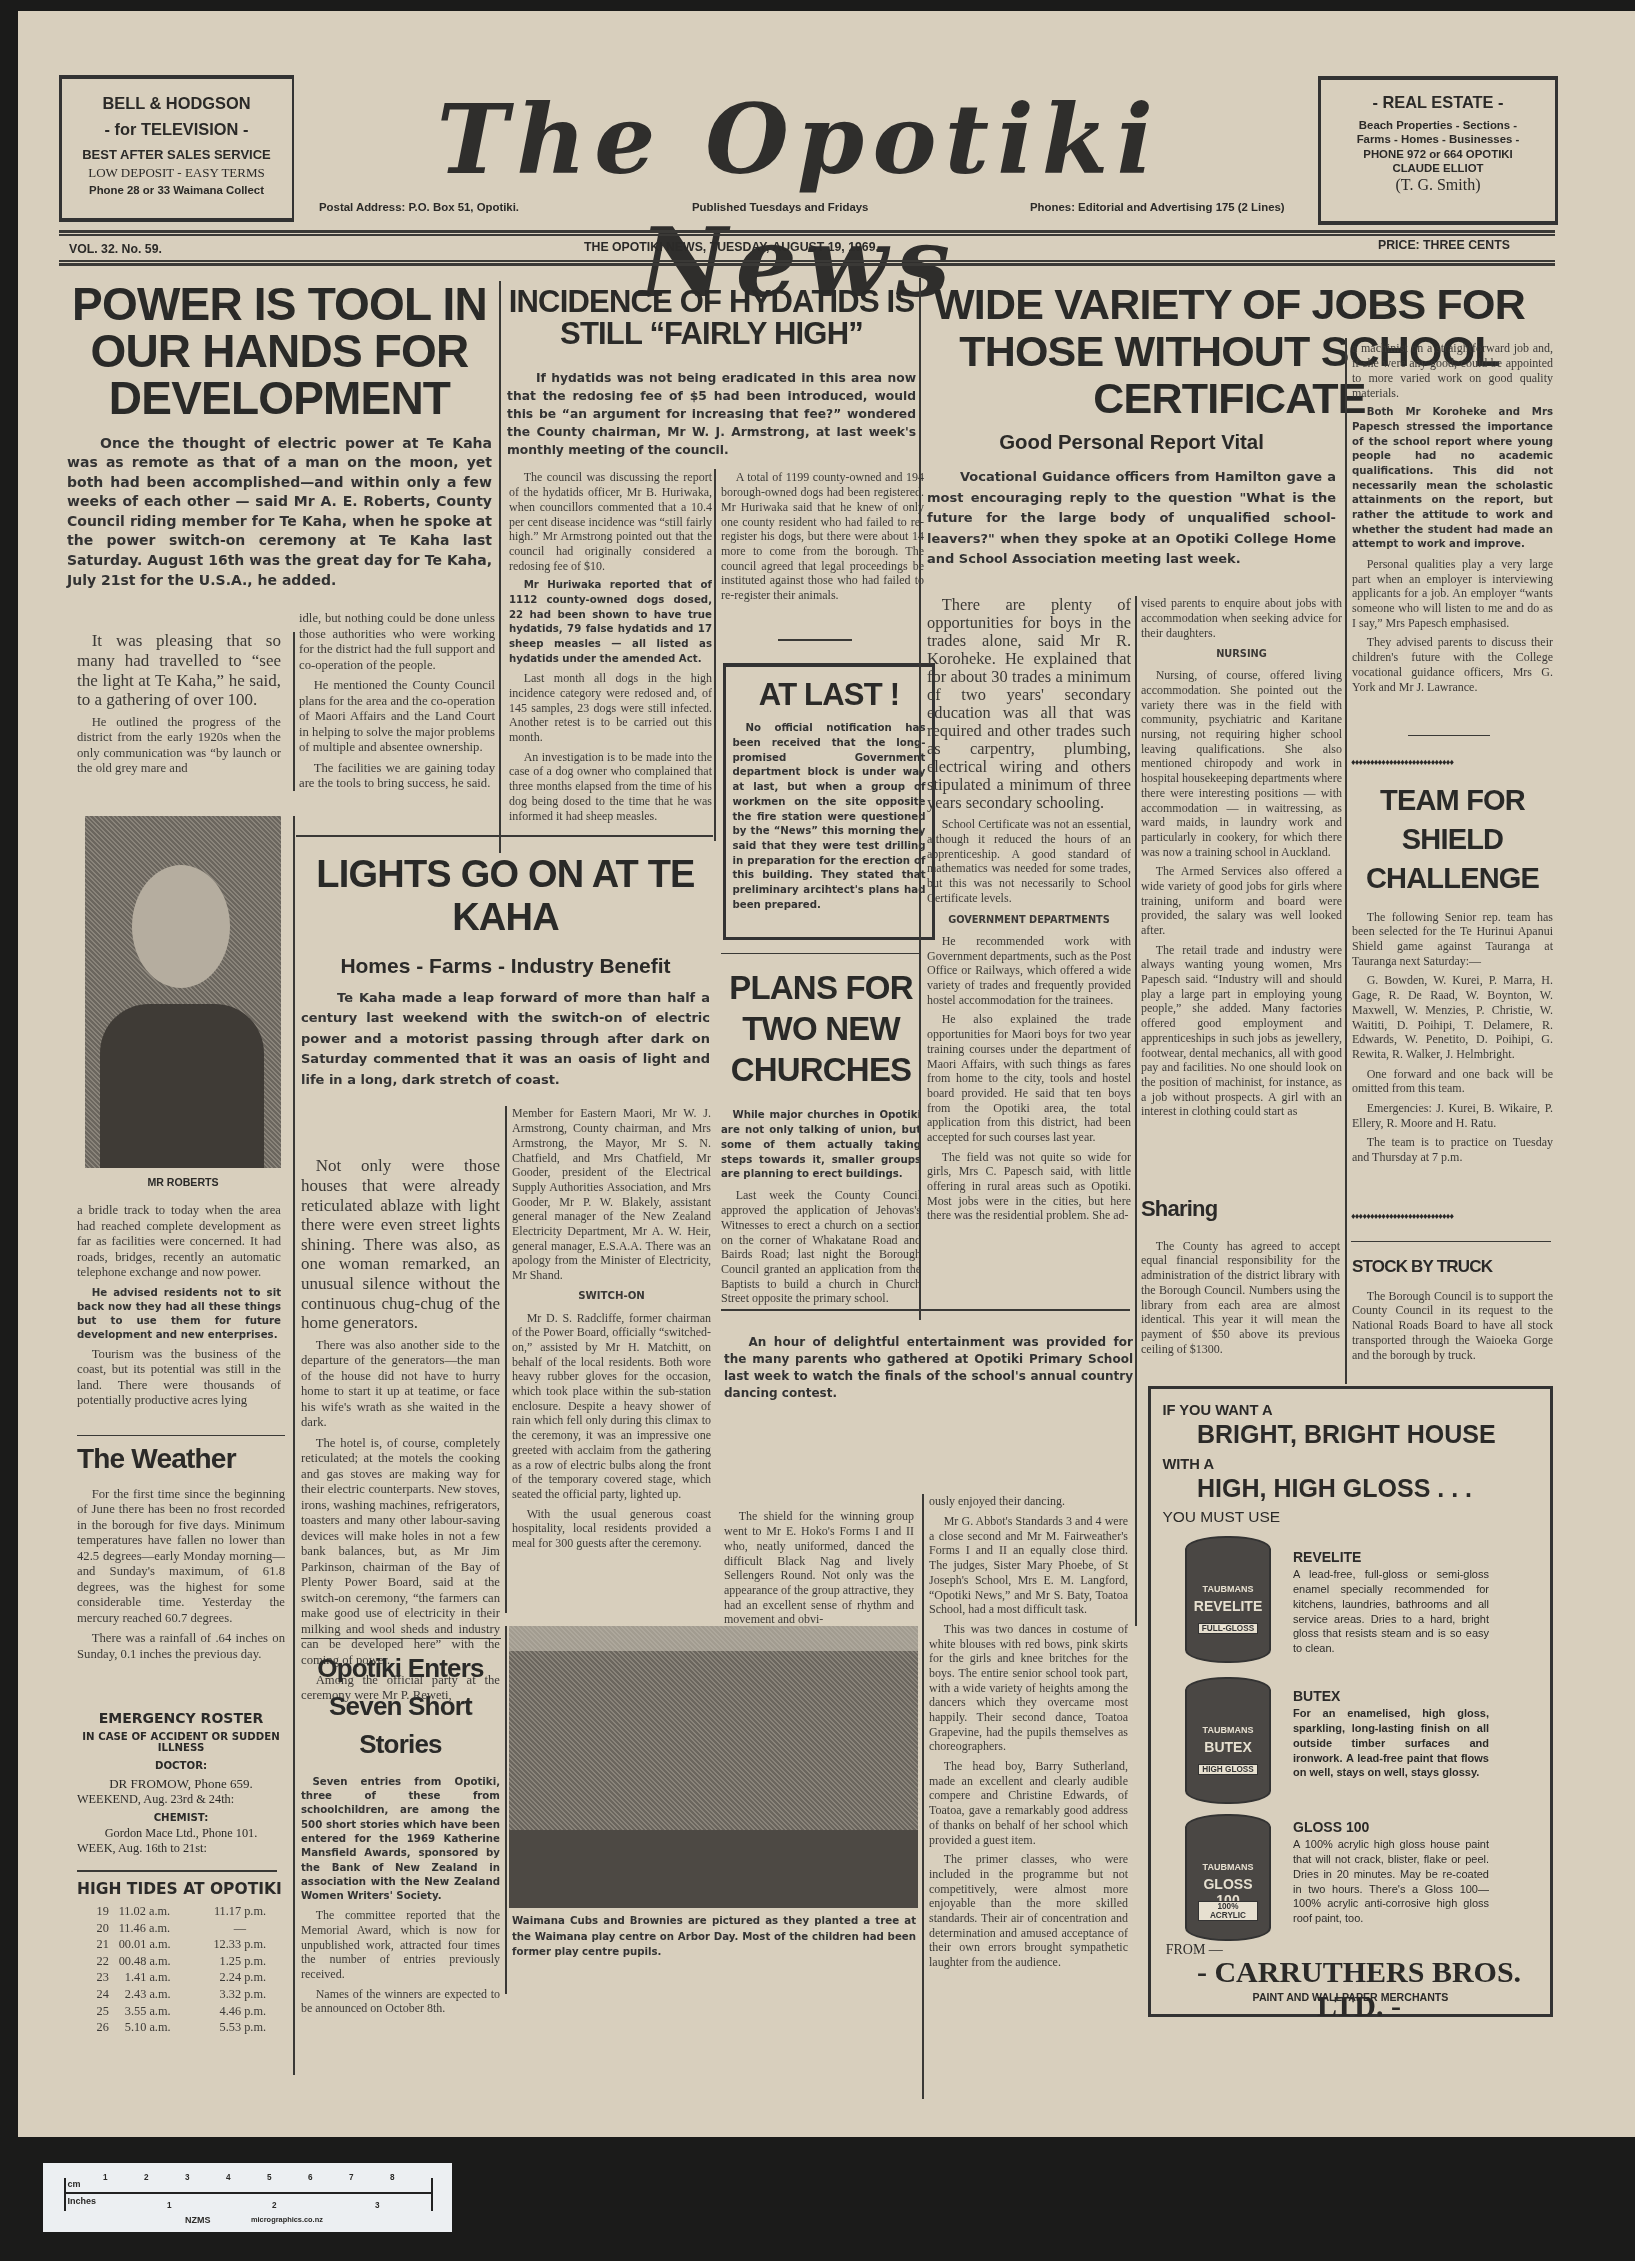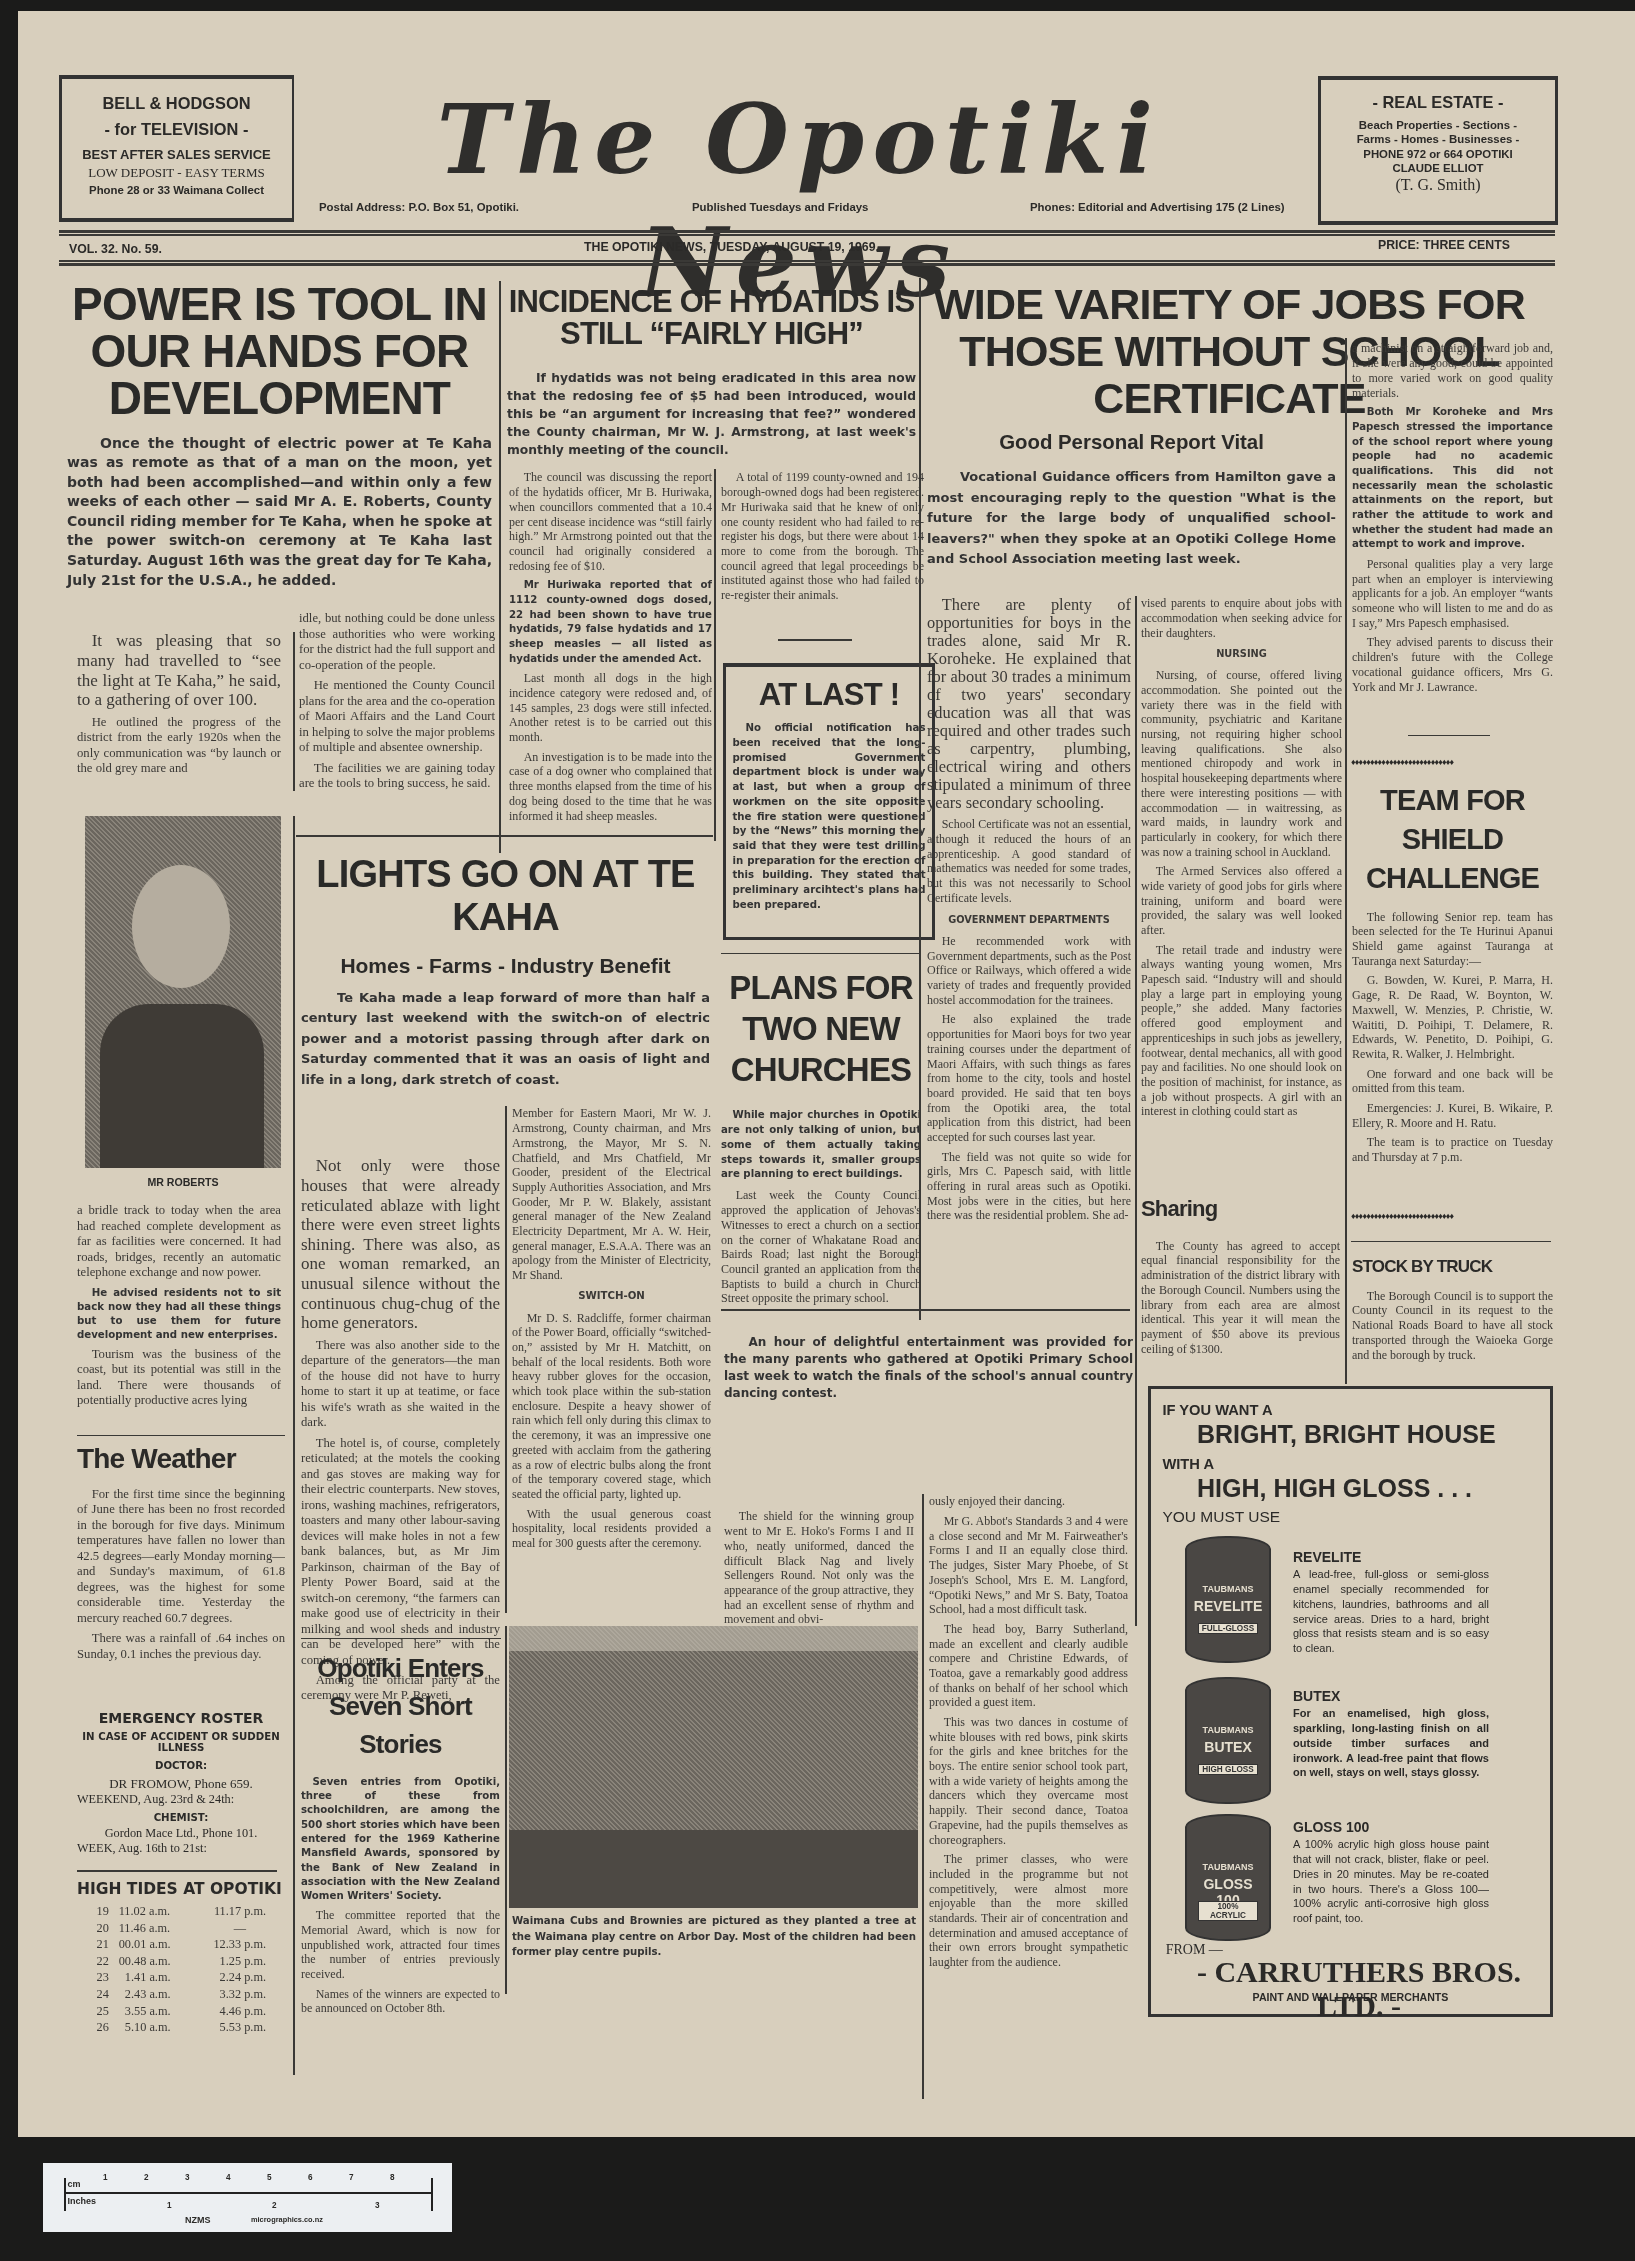--- a/index.html
+++ b/index.html
@@ -293,22 +293,22 @@
   <div class="abs" style="left:706px;top:1311px;width:409px;">
     <div class="leadsm" style="margin-top:11.4px;font-size:12px;line-height:17px;text-indent:24.5px;">An hour of delightful entertainment was provided for the many parents who gathered at Opotiki Primary School last week to watch the finals of the school's annual country dancing contest.</div>
   </div>
   <div class="abs body" style="left:706px;top:1483px;width:190px;font-size:12px;line-height:14.7px;margin-top:15px;">
     <p>The shield for the winning group went to Mr E. Hoko's Forms I and II who, neatly uniformed, danced the difficult Black Nag and lively Sellengers Round. Not only was the appearance of the group attractive, they had an excellent sense of rhythm and movement and obvi-</p>
   </div>
   <div class="rule-v" style="left:904px;top:1483px;height:605px;"></div>
   <div class="abs body" style="left:911px;top:1483px;width:199px;font-size:12px;line-height:14.7px;">
     <p style="text-indent:0;">ously enjoyed their dancing.</p>
     <p>Mr G. Abbot's Standards 3 and 4 were a close second and Mr M. Fairweather's Forms I and II an equally close third. The judges, Sister Mary Phoebe, of St Joseph's School, Mrs E. M. Langford, “Opotiki News,” and Mr S. Baty, Toatoa School, had a most difficult task.</p>
+    <p>This was two dances in costume of white blouses with red bows, pink skirts for the girls and knee britches for the boys. The entire senior school took part, with a wide variety of heights among the dancers which they overcame most happily. Their second dance, Toatoa Grapevine, had the pupils themselves as choreographers.</p>
     <p>The head boy, Barry Sutherland, made an excellent and clearly audible compere and Christine Edwards, of Toatoa, gave a remarkably good address of thanks on behalf of her school which provided a guest item.</p>
-    <p>This was two dances in costume of white blouses with red bows, pink skirts for the girls and knee britches for the boys. The entire senior school took part, with a wide variety of heights among the dancers which they overcame most happily. Their second dance, Toatoa Grapevine, had the pupils themselves as choreographers.</p>
     <p>The primer classes, who were included in the programme but not competitively, were almost more enjoyable than the more skilled standards. Their air of concentration and determination and amused acceptance of their own errors brought sympathetic laughter from the audience.</p>
   </div>
 
   <div class="abs" style="left:1130px;top:1375px;width:399px;height:625px;border:3.3px solid #333;">
     <div class="sans" style="position:absolute;left:11.4px;top:13px;font-weight:bold;font-size:14.7px;">IF YOU WANT A</div>
     <div class="sans" style="position:absolute;left:46px;top:31px;font-weight:bold;font-size:25px;">BRIGHT, BRIGHT HOUSE</div>
     <div class="sans" style="position:absolute;left:11.4px;top:67px;font-weight:bold;font-size:14.7px;">WITH A</div>
     <div class="sans" style="position:absolute;left:46px;top:85px;font-weight:bold;font-size:25px;">HIGH, HIGH GLOSS . . .</div>
     <div class="sans" style="position:absolute;left:11.4px;top:119px;font-size:15.5px;">YOU MUST USE</div>
 

